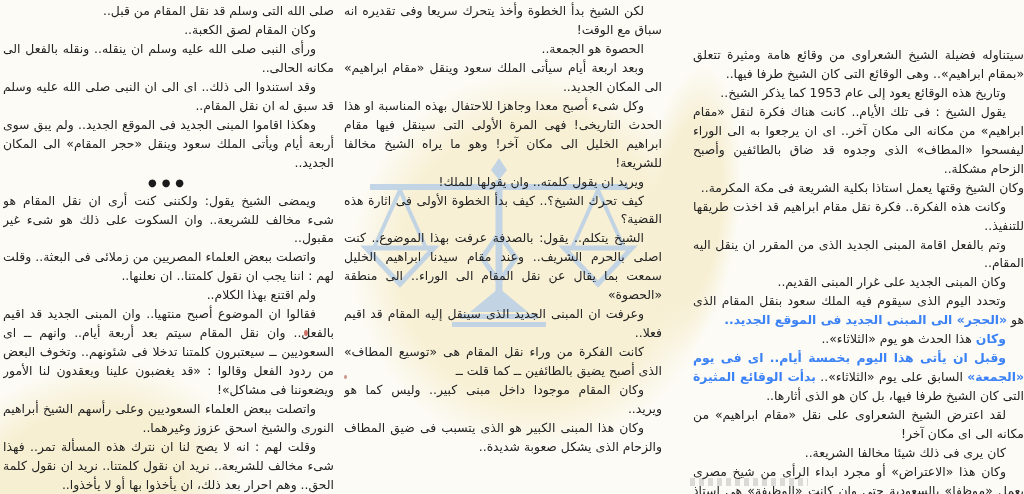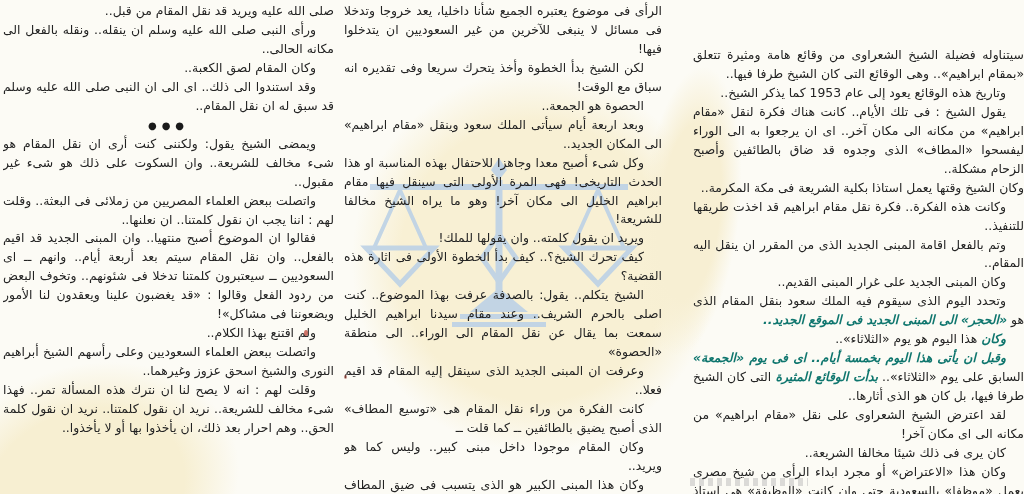--- a/index.html
+++ b/index.html
@@ -40,21 +40,21 @@
     color:#232323;
     font-size:12.4px;line-height:18.95px;
     text-align:justify;
   }
   .col-first{right:0;width:331px;margin-top:44px;}
   .col-second{left:344px;width:318px;}
   .col-third{left:3px;width:331px;}
   p.para{margin:0;padding:0;text-align:justify;}
   p.ind{text-indent:18px;}
   .seg{color:inherit;}
-  .seg.b{font-weight:700;color:#0f766e;font-style:italic;}
+  .seg.b{font-weight:700;color:#3b82f6;}
   .sep{
     text-align:center;letter-spacing:5px;font-size:10px;
     line-height:19px;font-weight:700;color:#1a1a1a;
   }
   
   .faded-line{
     position:absolute;z-index:3;left:690px;top:478px;width:118px;height:8px;
     background:repeating-linear-gradient(90deg,rgba(125,125,130,.4) 0 5px,rgba(125,125,130,0) 5px 9px);
     filter:blur(.6px);opacity:.65;
   }
@@ -98,50 +98,50 @@
 
   <div class="col col-first">
       <p class="para"><span class="seg">سيتناوله فضيلة الشيخ الشعراوى من وقائع هامة ومثيرة تتعلق «بمقام ابراهيم».. وهى الوقائع التى كان الشيخ طرفا فيها..</span></p>
       <p class="para ind"><span class="seg">وتاريخ هذه الوقائع يعود إلى عام 1953 كما يذكر الشيخ..</span></p>
       <p class="para ind"><span class="seg">يقول الشيخ : فى تلك الأيام.. كانت هناك فكرة لنقل «مقام ابراهيم» من مكانه الى مكان آخر.. اى ان يرجعوا به الى الوراء ليفسحوا «المطاف» الذى وجدوه قد ضاق بالطائفين وأصبح الزحام مشكلة..</span></p>
       <p class="para"><span class="seg">وكان الشيخ وقتها يعمل استاذا بكلية الشريعة فى مكة المكرمة..</span></p>
       <p class="para ind"><span class="seg">وكانت هذه الفكرة.. فكرة نقل مقام ابراهيم قد اخذت طريقها للتنفيذ..</span></p>
       <p class="para ind"><span class="seg">وتم بالفعل اقامة المبنى الجديد الذى من المقرر ان ينقل اليه المقام..</span></p>
       <p class="para ind"><span class="seg">وكان المبنى الجديد على غرار المبنى القديم..</span></p>
       <p class="para ind"><span class="seg">وتحدد اليوم الذى سيقوم فيه الملك سعود بنقل المقام الذى هو </span><span class="seg b">«الحجر» الى المبنى الجديد فى الموقع الجديد..</span></p>
-      <p class="para ind"><span class="seg b">وكان</span><span class="seg"> هذا اليوم هو يوم «الثلاثاء»..</span></p>
+      <p class="para ind"><span class="seg b">وكان</span><span class="seg"> هذا الحدث هو يوم «الثلاثاء»..</span></p>
       <p class="para ind"><span class="seg b">وقبل ان يأتى هذا اليوم بخمسة أيام.. اى فى يوم «الجمعة»</span><span class="seg"> السابق على يوم «الثلاثاء».. </span><span class="seg b">بدأت الوقائع المثيرة</span><span class="seg"> التى كان الشيخ طرفا فيها، بل كان هو الذى أثارها..</span></p>
       <p class="para ind"><span class="seg">لقد اعترض الشيخ الشعراوى على نقل «مقام ابراهيم» من مكانه الى اى مكان آخر!</span></p>
       <p class="para ind"><span class="seg">كان يرى فى ذلك شيئا مخالفا الشريعة..</span></p>
       <p class="para ind"><span class="seg">وكان هذا «الاعتراض» أو مجرد ابداء الرأى من شيخ مصرى يعمل «موظفا» بالسعودية حتى وان كانت «الوظيفة» هى استاذ بكلية الشريعة فى مكة المكرمة.. كان هذا الاعتراض أو مجرد ابداء</span></p>
     </div>
   <div class="col col-second">
-      <p class="para"><span class="seg">الرأى فى موضوع يعتبره الجميع شأنا داخليا، يعد خروجا وتدخلا فى مسائل لا ينبغى للآخرين من غير السعوديين ان يتدخلوا فيها!</span></p>
       <p class="para ind"><span class="seg">لكن الشيخ بدأ الخطوة وأخذ يتحرك سريعا وفى تقديره انه سباق مع الوقت!</span></p>
       <p class="para ind"><span class="seg">الحصوة هو الجمعة..</span></p>
       <p class="para ind"><span class="seg">وبعد اربعة أيام سيأتى الملك سعود وينقل «مقام ابراهيم» الى المكان الجديد..</span></p>
       <p class="para ind"><span class="seg">وكل شىء أصبح معدا وجاهزا للاحتفال بهذه المناسبة او هذا الحدث التاريخى! فهى المرة الأولى التى سينقل فيها مقام ابراهيم الخليل الى مكان آخر! وهو ما يراه الشيخ مخالفا للشريعة!</span></p>
       <p class="para ind"><span class="seg">ويريد ان يقول كلمته.. وان يقولها للملك!</span></p>
       <p class="para ind"><span class="seg">كيف تحرك الشيخ؟.. كيف بدأ الخطوة الأولى فى اثارة هذه القضية؟</span></p>
       <p class="para ind"><span class="seg">الشيخ يتكلم.. يقول: بالصدفة عرفت بهذا الموضوع.. كنت اصلى بالحرم الشريف.. وعند مقام سيدنا ابراهيم الخليل سمعت بما يقال عن نقل المقام الى الوراء.. الى منطقة «الحصوة»</span></p>
       <p class="para ind"><span class="seg">وعرفت ان المبنى الجديد الذى سينقل إليه المقام قد اقيم فعلا..</span></p>
       <p class="para ind"><span class="seg">كانت الفكرة من وراء نقل المقام هى «توسيع المطاف» الذى أصبح يضيق بالطائفين ــ كما قلت ــ</span></p>
       <p class="para ind"><span class="seg">وكان المقام موجودا داخل مبنى كبير.. وليس كما هو ويريد..</span></p>
       <p class="para ind"><span class="seg">وكان هذا المبنى الكبير هو الذى يتسبب فى ضيق المطاف والزحام الذى يشكل صعوبة شديدة..</span></p>
     </div>
   <div class="col col-third">
-      <p class="para"><span class="seg">صلى الله عليه ويريد قد نقل المقام من قبل..</span></p>
+      <p class="para"><span class="seg">صلى الله التى وسلم قد نقل المقام من قبل..</span></p>
+      <p class="para ind"><span class="seg">وكان المقام لصق الكعبة..</span></p>
       <p class="para ind"><span class="seg">ورأى النبى صلى الله عليه وسلم ان ينقله.. ونقله بالفعل الى مكانه الحالى..</span></p>
-      <p class="para ind"><span class="seg">وكان المقام لصق الكعبة..</span></p>
       <p class="para ind"><span class="seg">وقد استندوا الى ذلك.. اى الى ان النبى صلى الله عليه وسلم قد سبق له ان نقل المقام..</span></p>
+      <p class="para ind"><span class="seg">وهكذا اقاموا المبنى الجديد فى الموقع الجديد.. ولم يبق سوى أربعة أيام ويأتى الملك سعود وينقل «حجر المقام» الى المكان الجديد..</span></p>
       <div class="sep">●●●</div>
       <p class="para ind"><span class="seg">ويمضى الشيخ يقول: ولكننى كنت أرى ان نقل المقام هو شىء مخالف للشريعة.. وان السكوت على ذلك هو شىء غير مقبول..</span></p>
       <p class="para ind"><span class="seg">واتصلت ببعض العلماء المصريين من زملائى فى البعثة.. وقلت لهم : اننا يجب ان نقول كلمتنا.. ان نعلنها..</span></p>
+      <p class="para ind"><span class="seg">ولم اقتنع بهذا الكلام..</span></p>
       <p class="para ind"><span class="seg">فقالوا ان الموضوع أصبح منتهيا.. وان المبنى الجديد قد اقيم بالفعل.. وان نقل المقام سيتم بعد أربعة أيام.. وانهم ــ اى السعوديين ــ سيعتبرون كلمتنا تدخلا فى شئونهم.. وتخوف البعض من ردود الفعل وقالوا : «قد يغضبون علينا ويعقدون لنا الأمور ويضعوننا فى مشاكل»!</span></p>
-      <p class="para ind"><span class="seg">ولم اقتنع بهذا الكلام..</span></p>
       <p class="para ind"><span class="seg">واتصلت ببعض العلماء السعوديين وعلى رأسهم الشيخ أبراهيم النورى والشيخ اسحق عزوز وغيرهما..</span></p>
       <p class="para ind"><span class="seg">وقلت لهم : انه لا يصح لنا ان نترك هذه المسألة تمر.. فهذا شىء مخالف للشريعة.. نريد ان نقول كلمتنا.. نريد ان نقول كلمة الحق.. وهم احرار بعد ذلك، ان يأخذوا بها أو لا يأخذوا..</span></p>
     </div>
 
   <div class="faded-line"></div>
   <div class="speck speck-1"></div>
   <div class="speck speck-2"></div>
 </div>
 
 </body></html>

